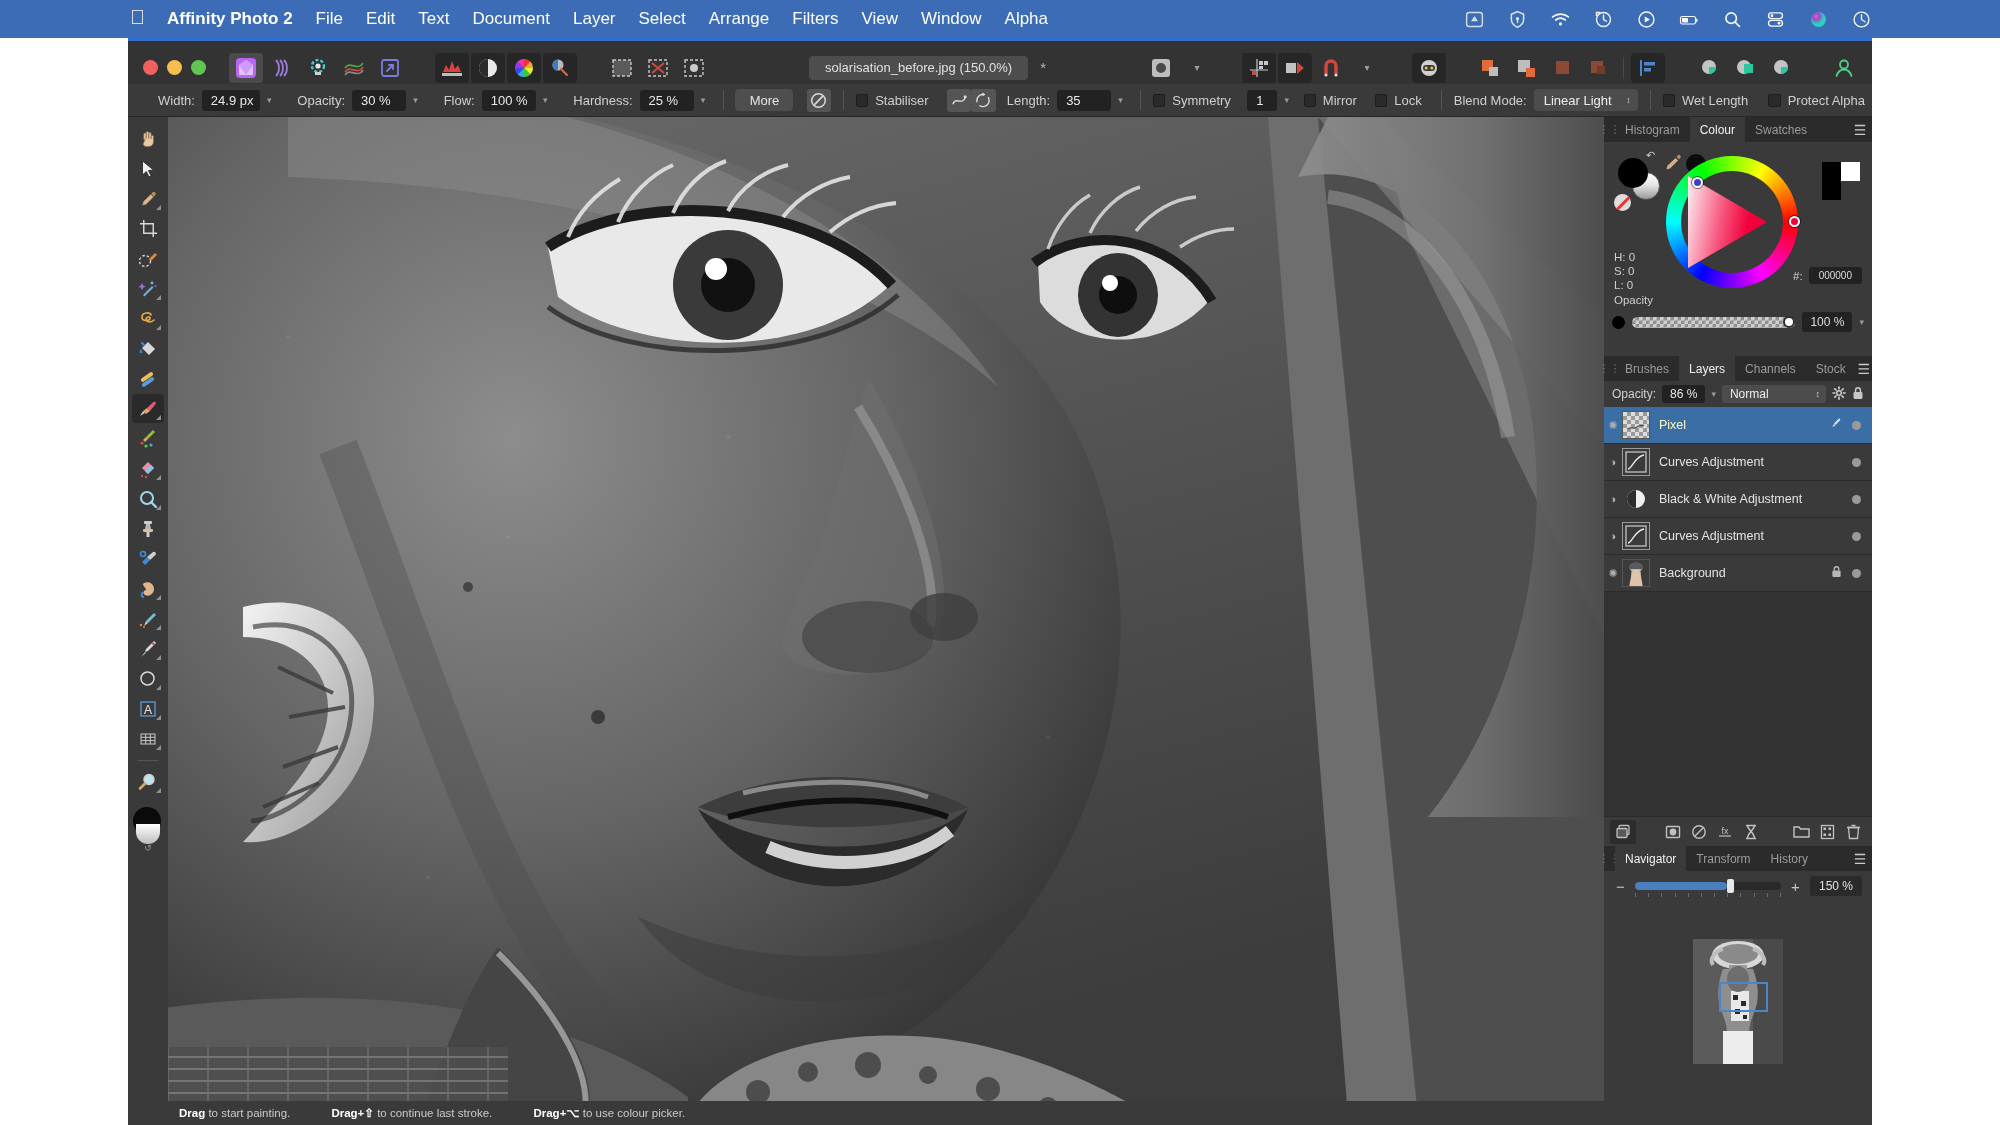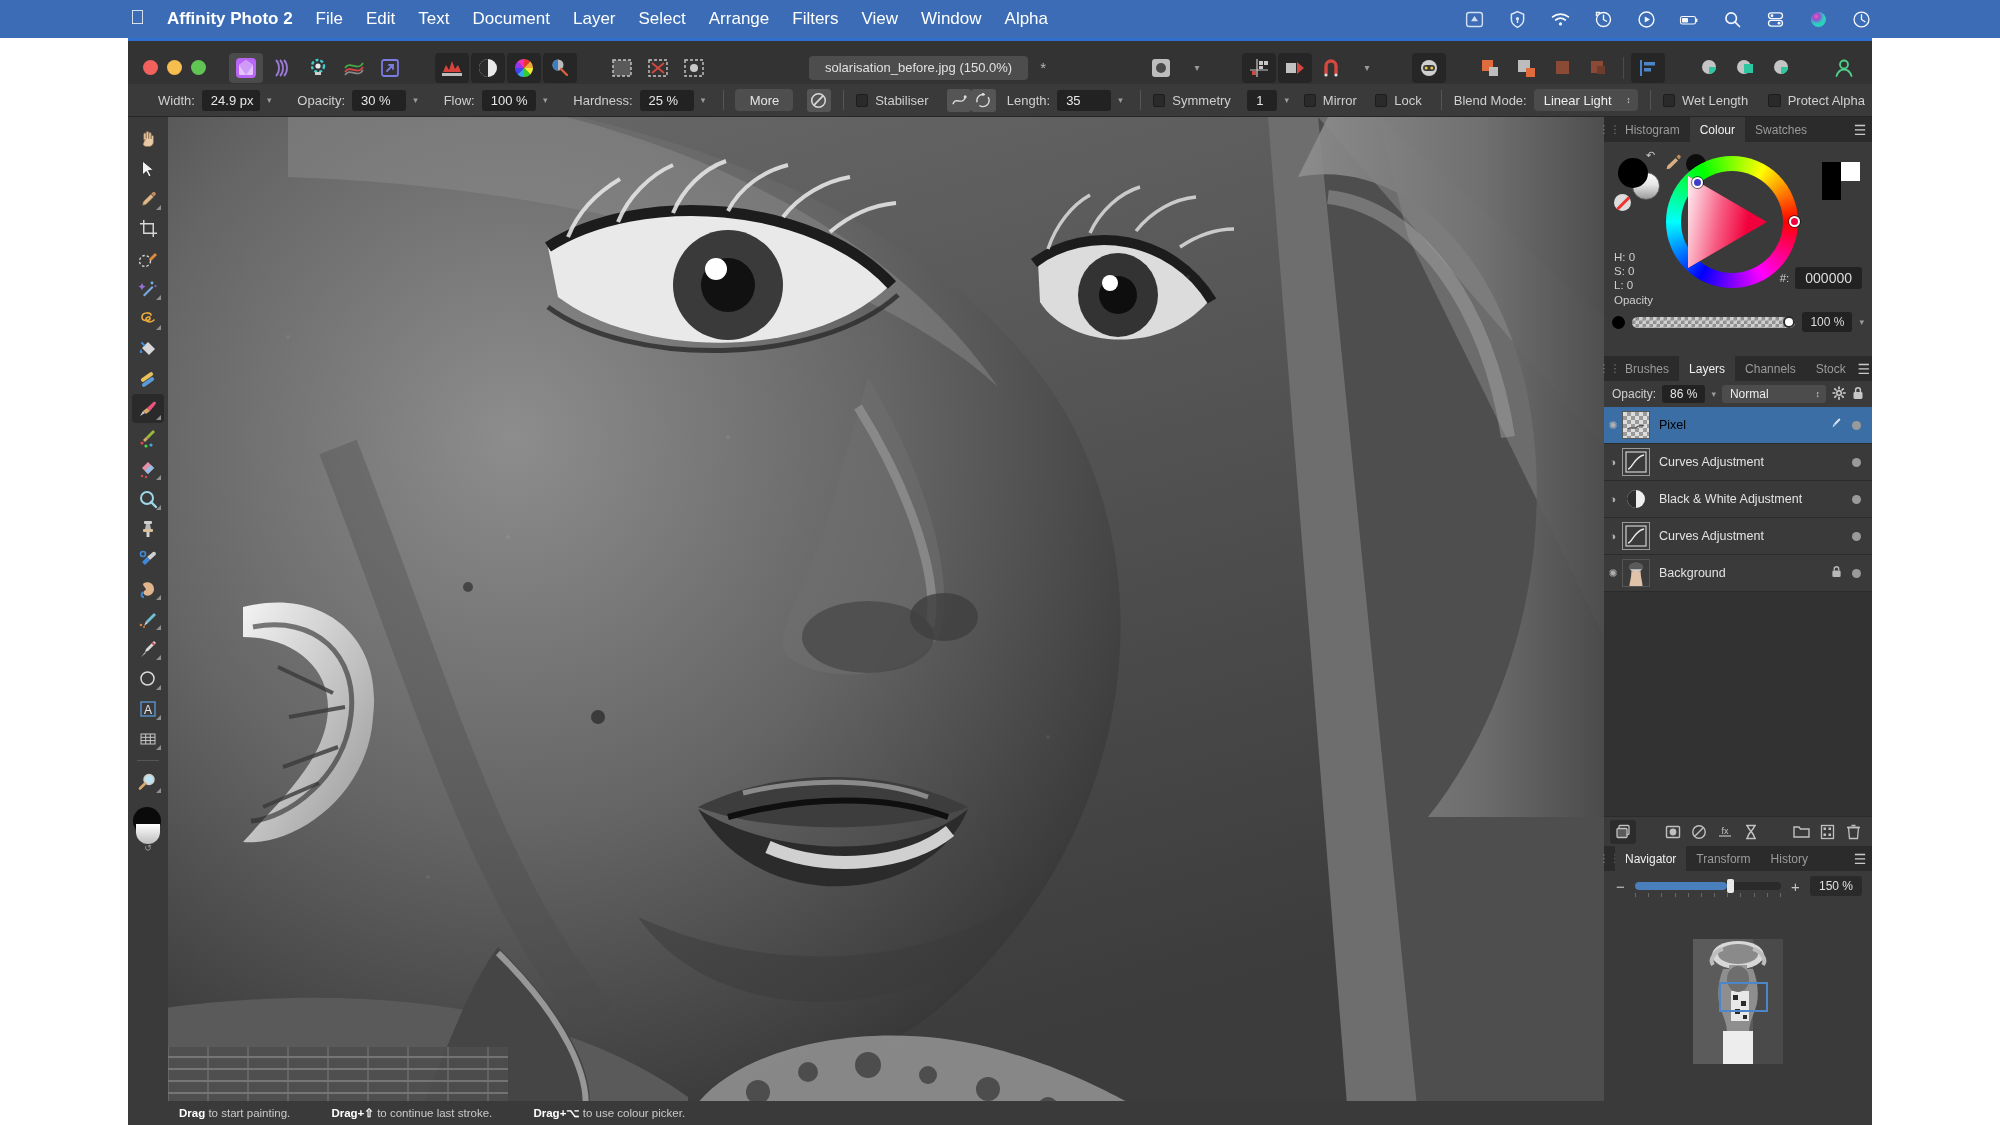--- a/index.html
+++ b/index.html
@@ -172,21 +172,21 @@
   }
   .wmark { position: absolute; width: 11px; height: 11px; border-radius: 50%; border: 2px solid #fff; box-shadow: 0 0 0 1px rgba(0,0,0,.55);}
   .sw-cur { position:absolute; left:8px; top:8px; width:30px; height:30px; border-radius:50%; background:#000; }
   .sw-alt { position:absolute; left:22px; top:22px; width:28px; height:28px; border-radius:50%;
             background: linear-gradient(180deg,#fff 0%,#e6e6e6 45%,#9a9a9a 100%); border:1px solid #5a5a5a;}
   .sw-none { position:absolute; left:4px; top:44px; width:17px; height:17px; border-radius:50%; background:#ddd; overflow:hidden;}
   .sw-none:after { content:""; position:absolute; left:-3px; top:7px; width:26px; height:2.5px; background:#e33; transform:rotate(-45deg); }
   .hsl { position: absolute; left: 10px; top: 108px; font-size: 11.5px; color: #cfcfcf; line-height: 14px; }
   .hexrow { position: absolute; right: 10px; top: 125px; display: flex; align-items: center; gap: 6px; }
   .hexlbl { font-size: 11.5px; color: #cfcfcf; }
-  .hexfield { background: #222; color: #ddd; font-size: 14px; padding: 3px 10px; border-radius: 3px; }
+  .hexfield { background: #222; color: #ddd; font-size: 10px; padding: 3px 10px; border-radius: 3px; }
   .opac-lbl { position: absolute; left: 10px; top: 152px; font-size: 11.5px; color: #cfcfcf; }
   .opac-row { position: absolute; left: 8px; right: 8px; top: 170px; display: flex; align-items: center; gap: 7px; }
   .opac-dot { width: 13px; height: 13px; border-radius: 50%; background: #000; flex: none; }
   .opac-track {
     flex: 1; height: 11px; border-radius: 6px; position: relative;
     background-image: linear-gradient(45deg,#8c8c8c 25%,transparent 25%,transparent 75%,#8c8c8c 75%),
                       linear-gradient(45deg,#8c8c8c 25%,#cfcfcf 25%,#cfcfcf 75%,#8c8c8c 75%);
     background-size: 7px 7px; background-position: 0 0, 3.5px 3.5px;
   }
   .opac-knob { position: absolute; right: 0; top: -1px; width: 12px; height: 12px; border-radius: 50%; background:#fff; border:2px solid #2c2c2c;}
@@ -214,21 +214,21 @@
   .lr-eye { width: 18px; display:flex; align-items:center; justify-content:center; color:#b0b0b0; font-size: 11px;}
   .lr-thumb {
     width: 28px; height: 28px; margin-right: 9px; border: 1px solid #555; flex:none;
     background-image: linear-gradient(45deg,#9a9a9a 25%,transparent 25%,transparent 75%,#9a9a9a 75%),
                       linear-gradient(45deg,#9a9a9a 25%,#ddd 25%,#ddd 75%,#9a9a9a 75%);
     background-size: 8px 8px; background-position: 0 0, 4px 4px;
     display:flex; align-items:center; justify-content:center; overflow:hidden;
   }
   .lr-thumb.plain { background-image:none; background:#3a3a3a; border:1px solid #9a9a9a; }
   .lr-name { font-size: 12.5px; color: #e3e3e3; flex: 1; }
-  .layerrow.sel .lr-name { color: #000000; }
+  .layerrow.sel .lr-name { color: #fef9c3; }
   .lr-right { display:flex; align-items:center; gap:10px; padding-right:11px; }
   .lr-dot { width: 9px; height: 9px; border-radius: 50%; background: #9a9a9a; }
   .layer-toolbar {
     height: 30px; background: #3a3a3a; display: flex; align-items: center;
     border-top: 1px solid #2b2b2b; flex: none; padding: 0 6px;
   }
   .lt-btn { width:26px; height:24px; display:flex; align-items:center; justify-content:center; color:#b4b4b4; }
   .lt-btn.boxed { background:#2c2c2c; border-radius:3px; }
 
   

